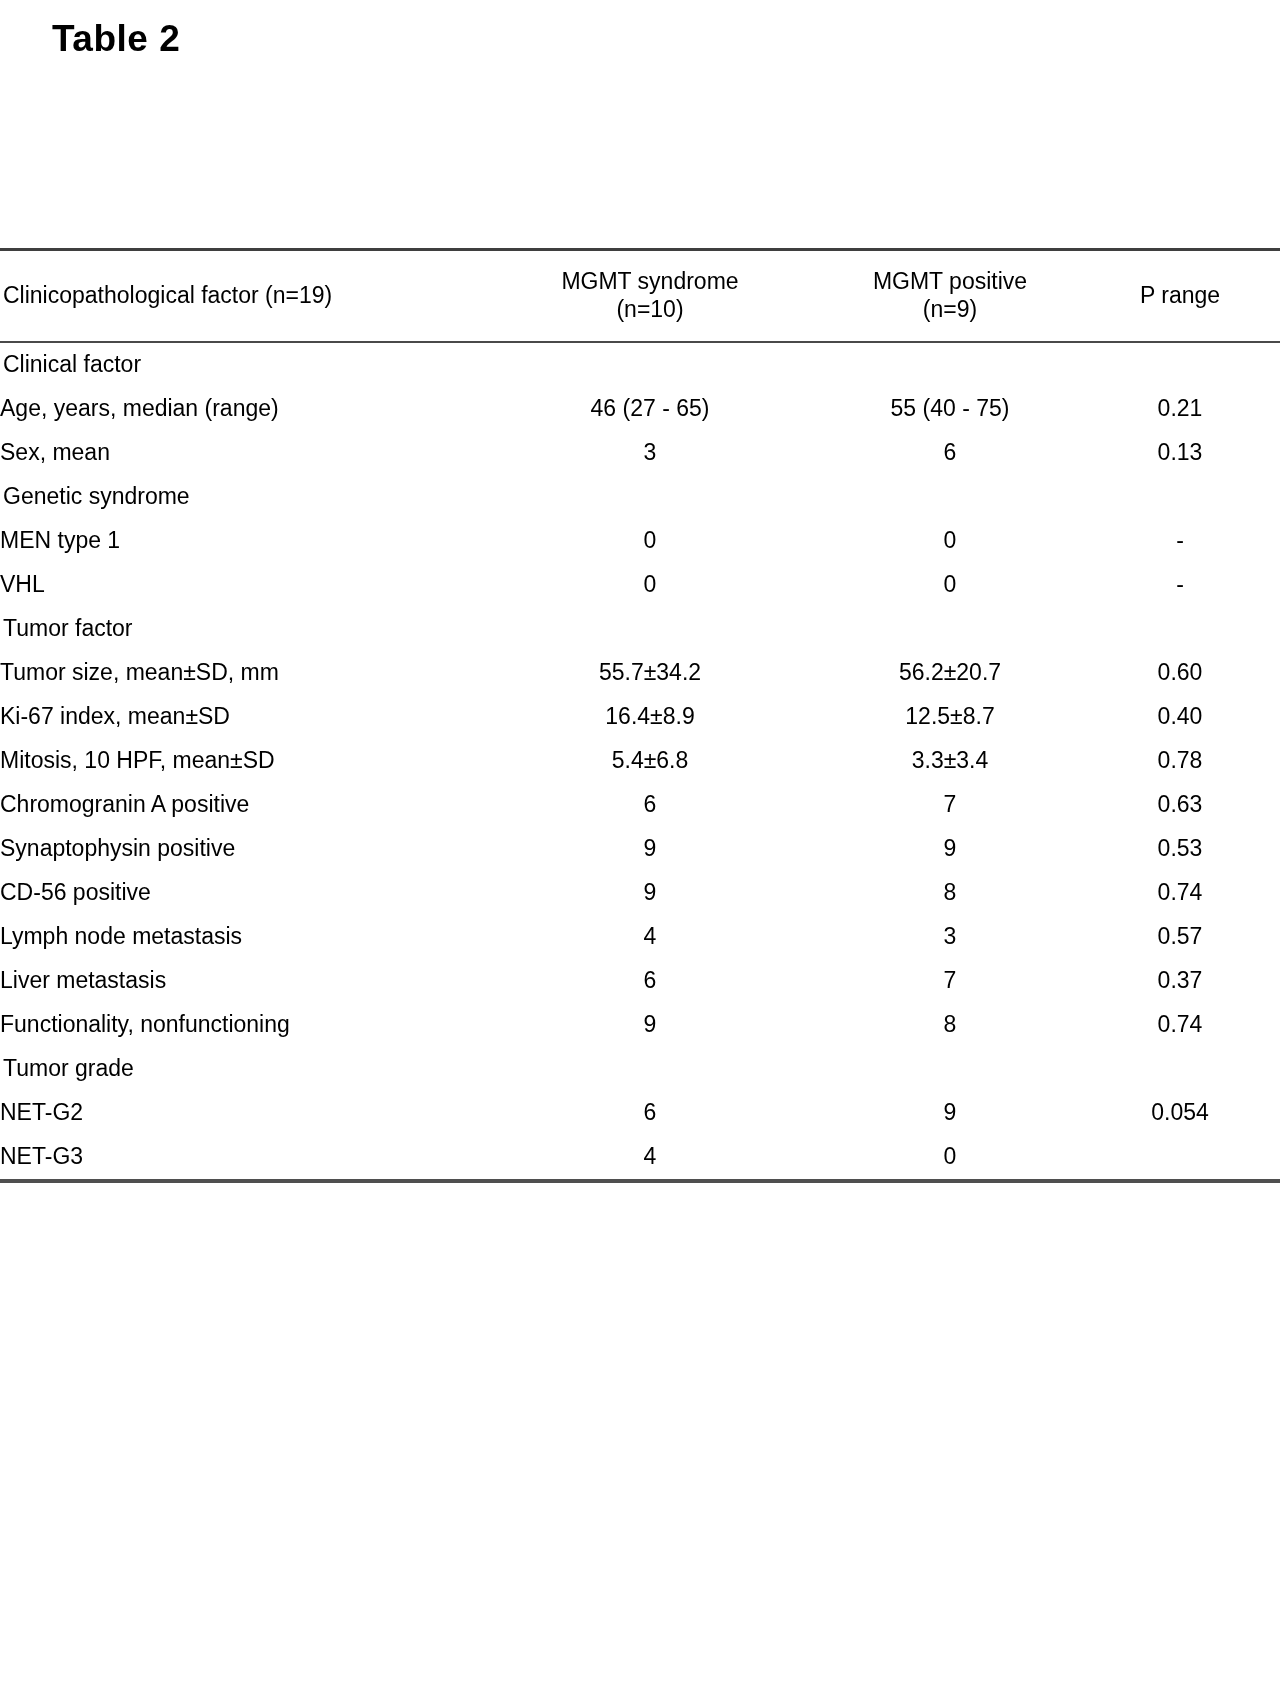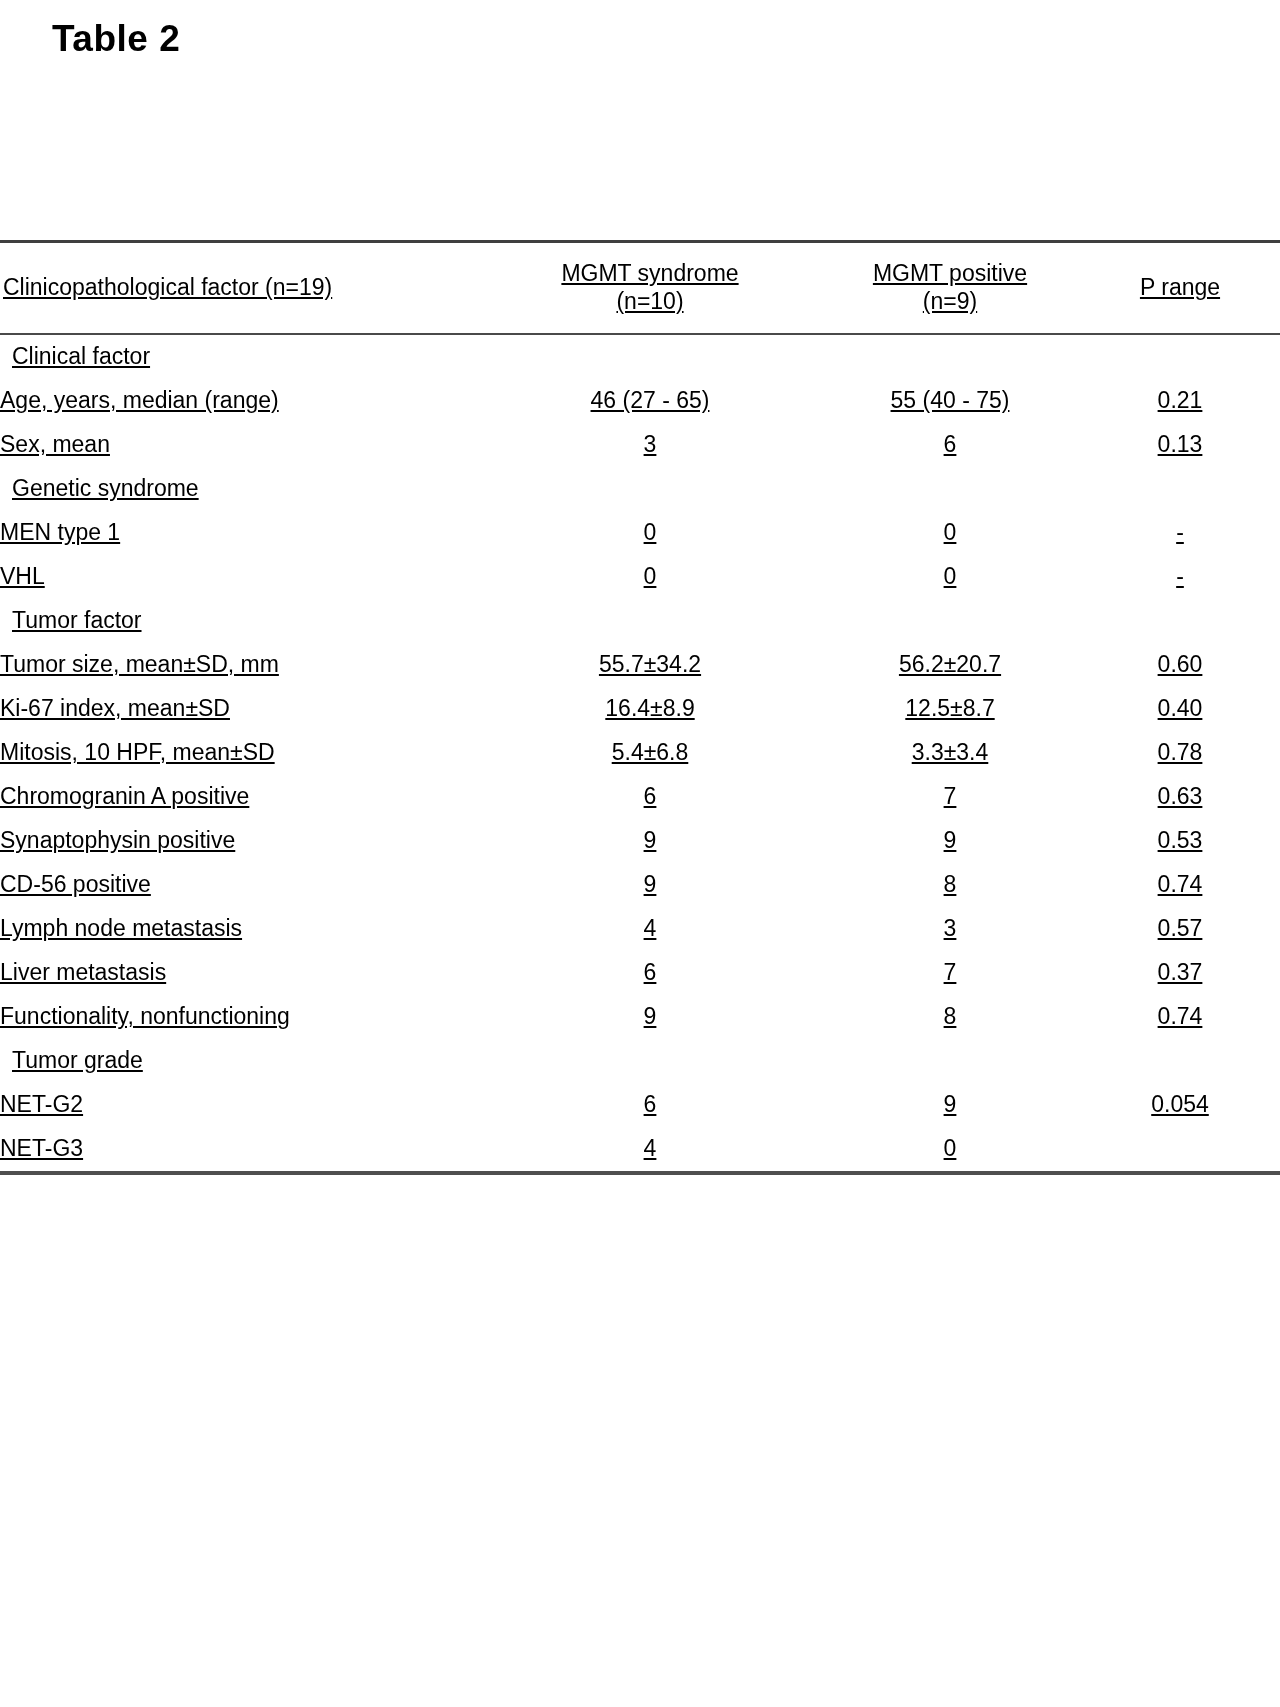--- a/index.html
+++ b/index.html
@@ -20,24 +20,23 @@
     position: absolute;
     top: 18px;
     left: 52px;
     font-size: 37px;
     font-weight: bold;
     letter-spacing: 0.5px;
     color: #000000;
   }
   .table-wrap {
     position: absolute;
-    top: 240px;
+    top: 248px;
     left: 0;
     width: 1280px;
-    text-decoration: underline;
   }
   .thead {
     display: flex;
     height: 95px;
     border-top: 3px solid #3f3f3f;
     border-bottom: 2px solid #4a4a4a;
     box-sizing: border-box;
     align-items: center;
   }
   .tbody {
@@ -51,21 +50,21 @@
   .cell {
     box-sizing: border-box;
     font-size: 23px;
     line-height: 1.2;
   }
   .c1 { width: 480px; text-align: left; padding-left: 0; }
   .c2 { width: 340px; text-align: center; }
   .c3 { width: 260px; text-align: center; }
   .c4 { width: 200px; text-align: center; }
   .thead .c1 { padding-left: 3px; }
-  .section-row .c1 { padding-left: 12px; }
+  .section-row .c1 { padding-left: 3px; }
   .hdr-two-line { text-align: center; }
 </style>
 </head>
 <body>
 
 <div class="page">
 
   <div class="doc-title">Table 2</div>
 
   <div class="table-wrap">

